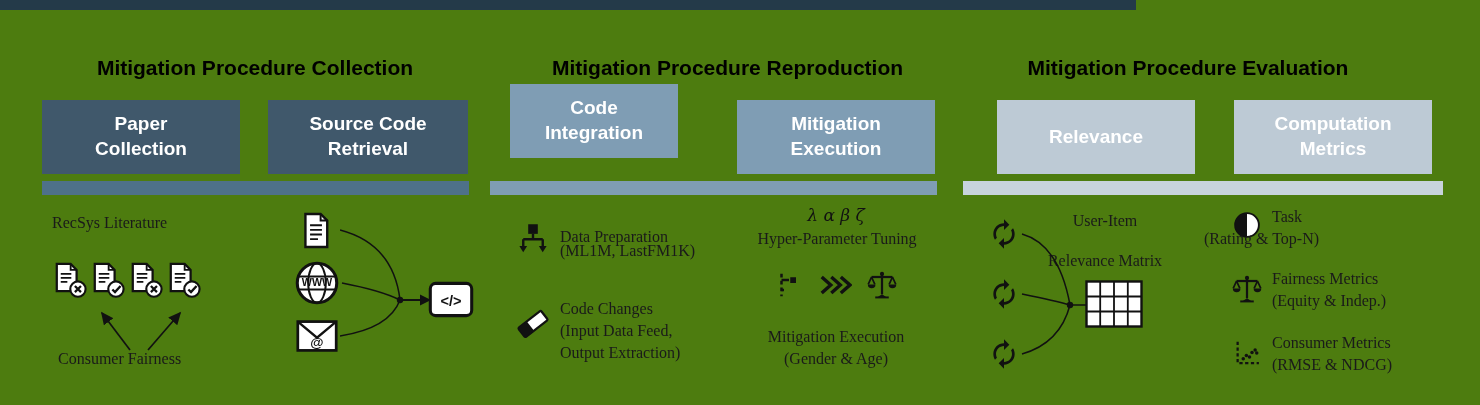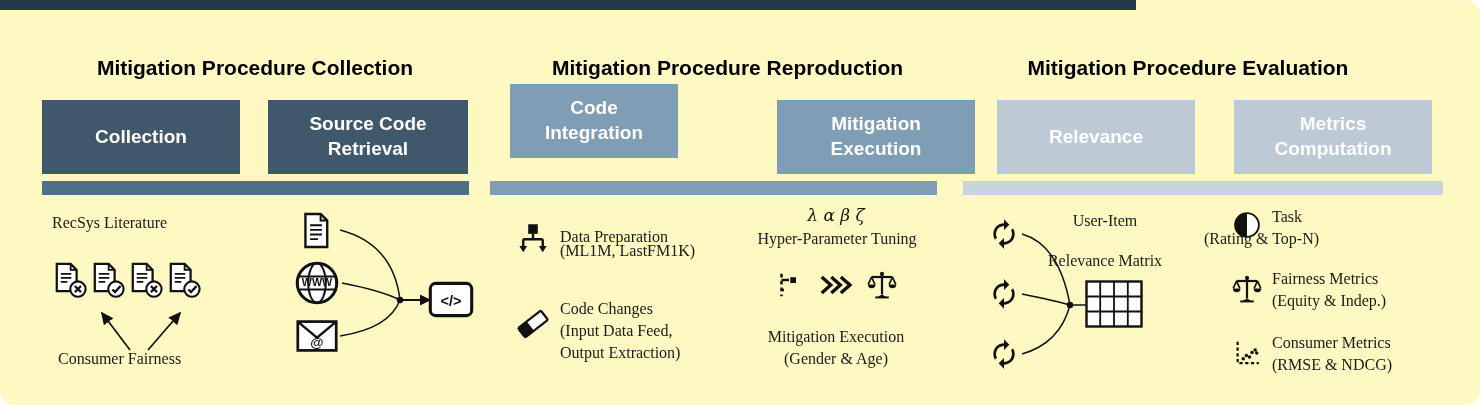--- a/index.html
+++ b/index.html
@@ -1,18 +1,18 @@
 <!DOCTYPE html>
 <html><head>
 <meta charset="utf-8">
 <style>
   * { margin:0; padding:0; box-sizing:border-box; }
   html,body { background:#fff; }
   body { width:1480px; height:405px; font-family:"Liberation Sans", sans-serif; overflow:hidden; }
-  .canvas { position:relative; width:1480px; height:405px; background:#fef9c3;border-radius:15px; }
+  .canvas { position:relative; width:1480px; height:405px; background:#4d7c0f; }
   .abs { position:absolute; }
   .top-bar { left:0; top:0; width:1136px; height:10px; background:#243a49; }
   .section-title { font-weight:bold; font-size:21px; color:#000; text-align:center; }
   .stage-box {
     height:74px; display:flex; flex-direction:column; justify-content:center;
     text-align:center; color:#fff; font-weight:bold; font-size:19px; line-height:1.3;
   }
   .s-dark  { background:#40586b; }
   .s-mid   { background:#7f9db4; }
   .s-light { background:#bdcad5;margin-left:12px; }
@@ -32,40 +32,41 @@
 
 <div class="canvas">
 
   <div class="abs top-bar"></div>
 
   <div class="abs section-title" style="left:40px; top:56px; width:430px;">Mitigation Procedure Collection</div>
   <div class="abs section-title" style="left:500px; top:56px; width:455px;">Mitigation Procedure Reproduction</div>
   <div class="abs section-title" style="left:958px; top:56px; width:460px;">Mitigation Procedure Evaluation</div>
 
   <div class="abs stage-box s-dark" style="left:42px; top:100px; width:198px;">
+    <span>Paper</span>
     <span>Collection</span>
   </div>
   <div class="abs stage-box s-dark" style="left:268px; top:100px; width:200px;">
     <span>Source Code</span>
     <span>Retrieval</span>
   </div>
   <div class="abs stage-box s-mid" style="left:510px; top:84px; width:168px;">
     <span>Code</span>
     <span>Integration</span>
   </div>
-  <div class="abs stage-box s-mid" style="left:737px; top:100px; width:198px;margin-left:40px;">
+  <div class="abs stage-box s-mid" style="left:737px; top:100px; width:198px;">
     <span>Mitigation</span>
     <span>Execution</span>
   </div>
   <div class="abs stage-box s-light" style="left:985px; top:100px; width:198px;">
     <span>Relevance</span>
   </div>
   <div class="abs stage-box s-light" style="left:1222px; top:100px; width:198px;">
+    <span>Computation</span>
     <span>Metrics</span>
-    <span>Computation</span>
   </div>
 
   <div class="abs bar bar-dark" style="left:42px;  top:181px; width:427px;"></div>
   <div class="abs bar bar-mid" style="left:490px; top:181px; width:447px;"></div>
   <div class="abs bar bar-light" style="left:963px; top:181px; width:480px;"></div>
 
   <div class="abs label" style="left:52px; top:214px;">RecSys Literature</div>
 
   <svg class="abs" style="left:52px; top:262px;" width="36" height="37" viewBox="0 0 27 28">
     <path d="M3.5 1.5 h10.5 l4.5 4.5 V22 H3.5 z" fill="#fff" stroke="#111" stroke-width="1.7"></path>

